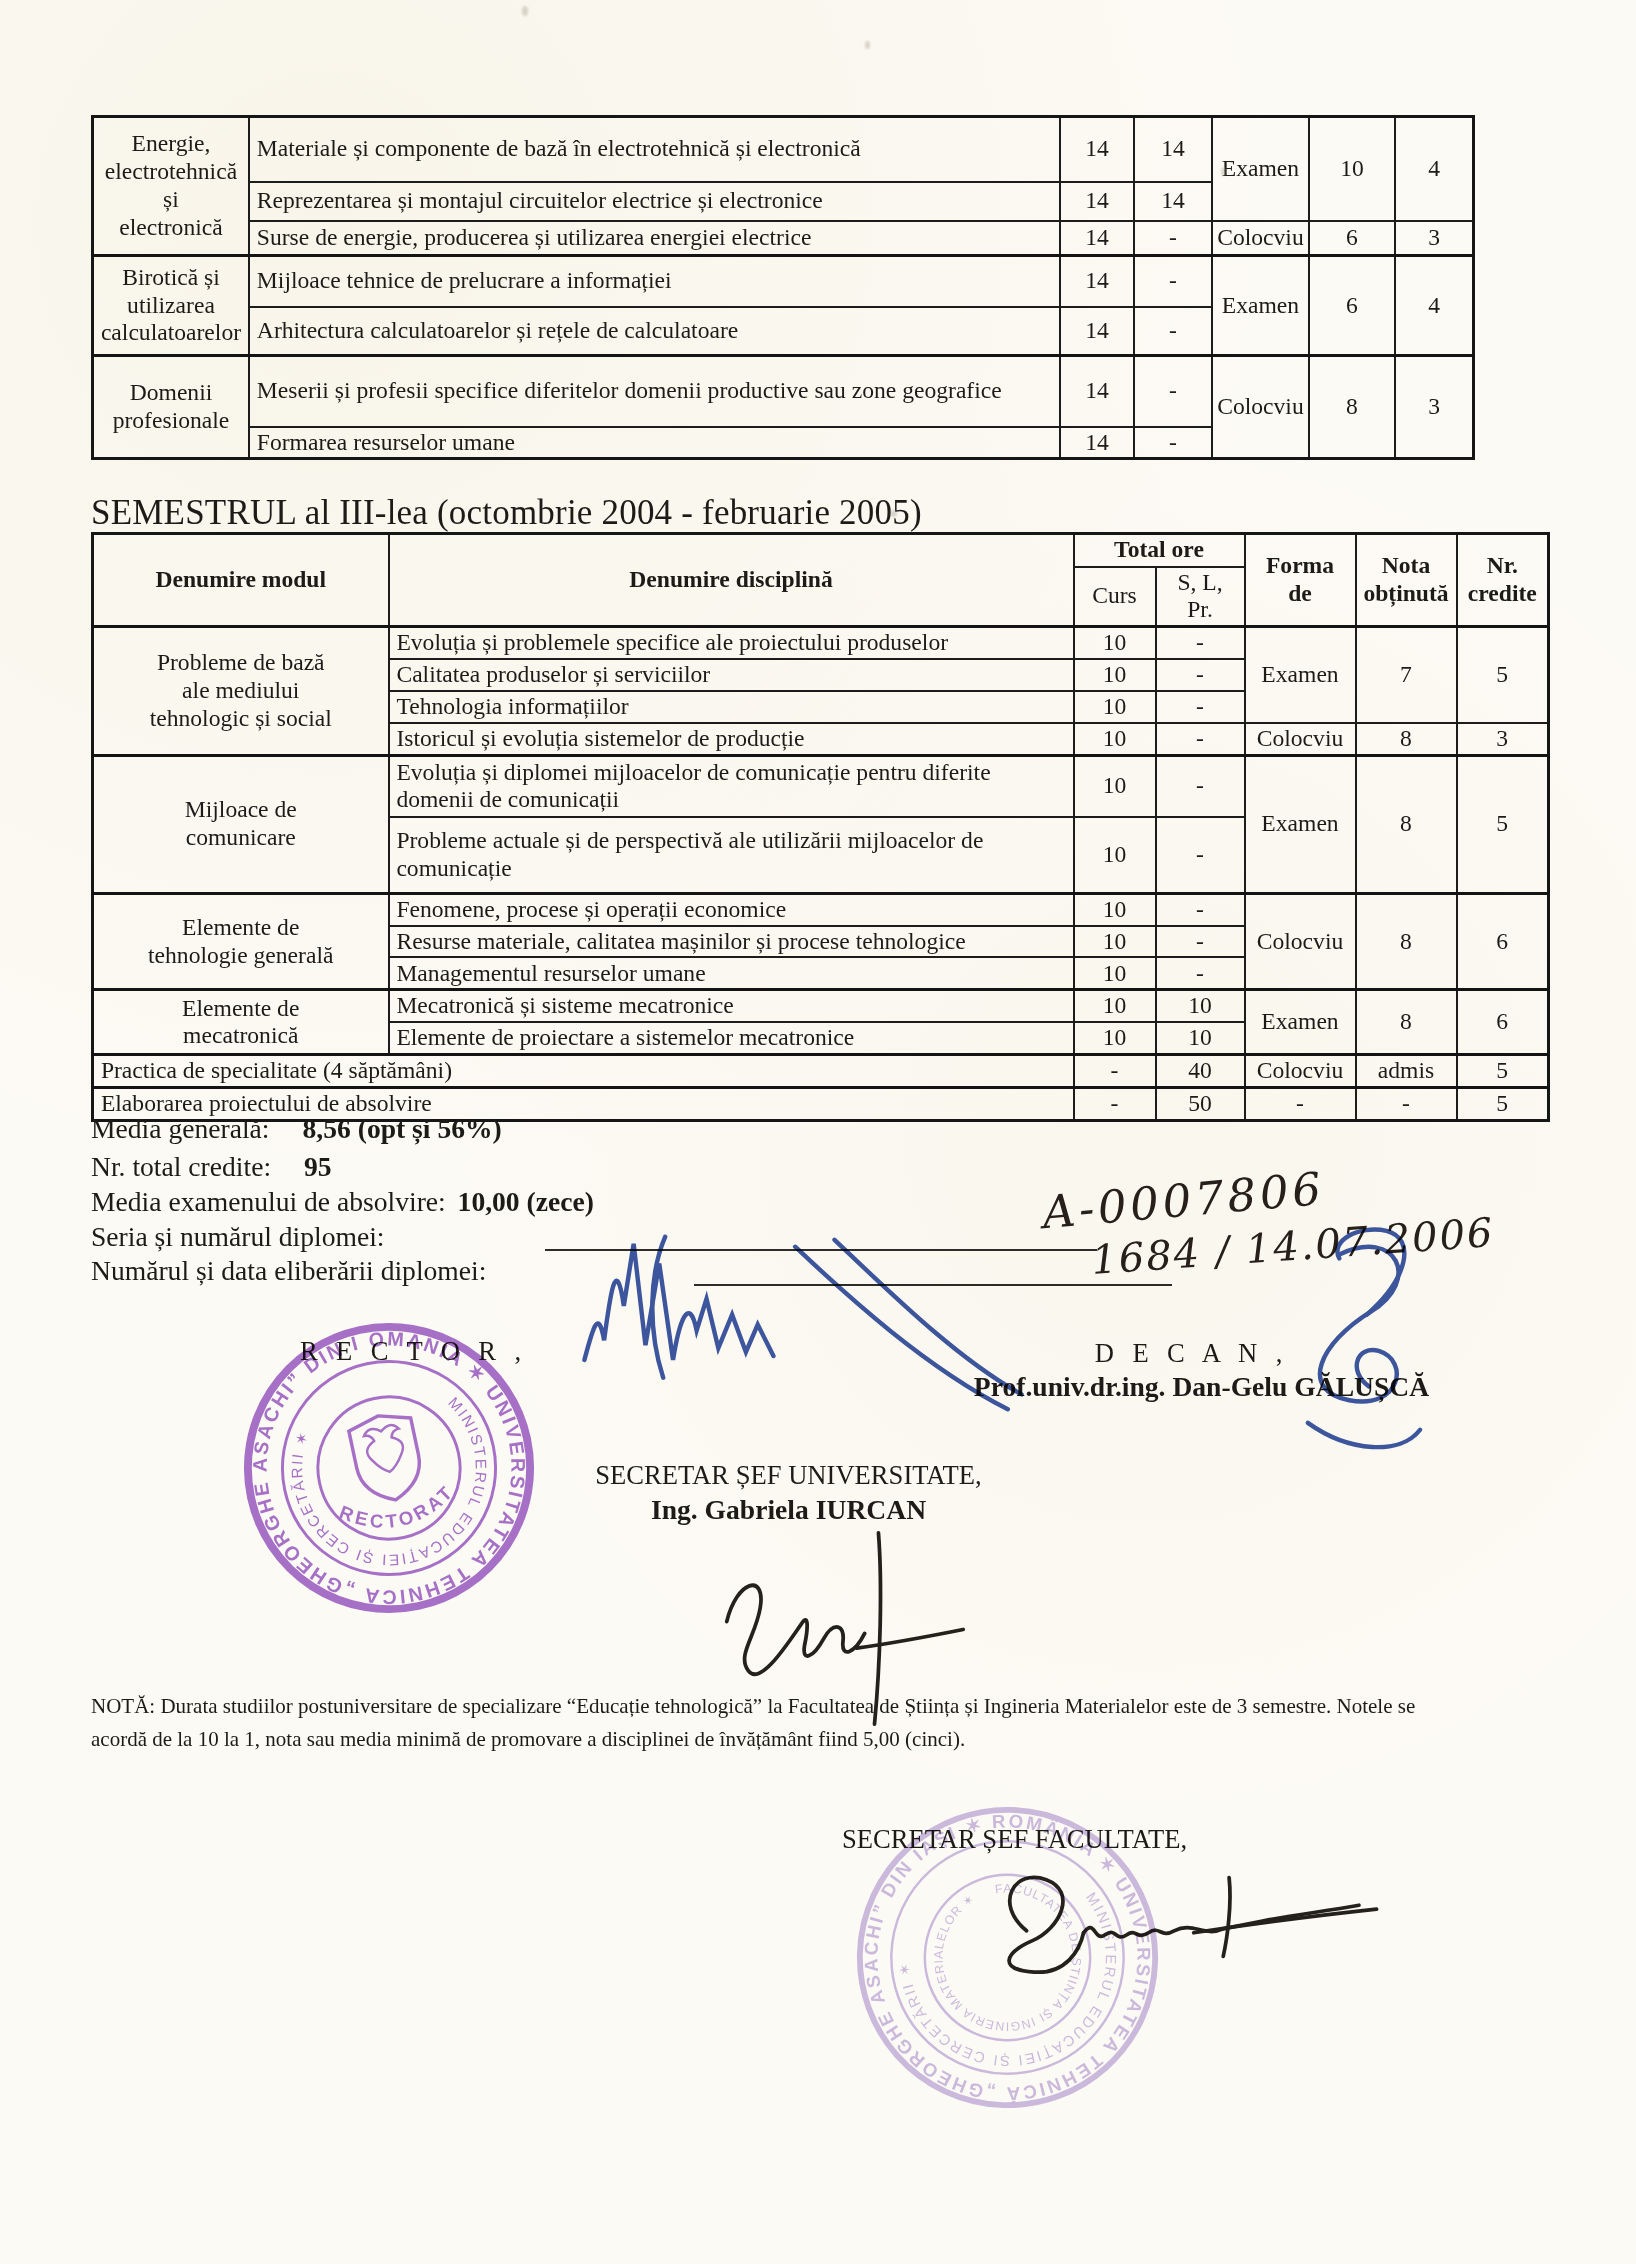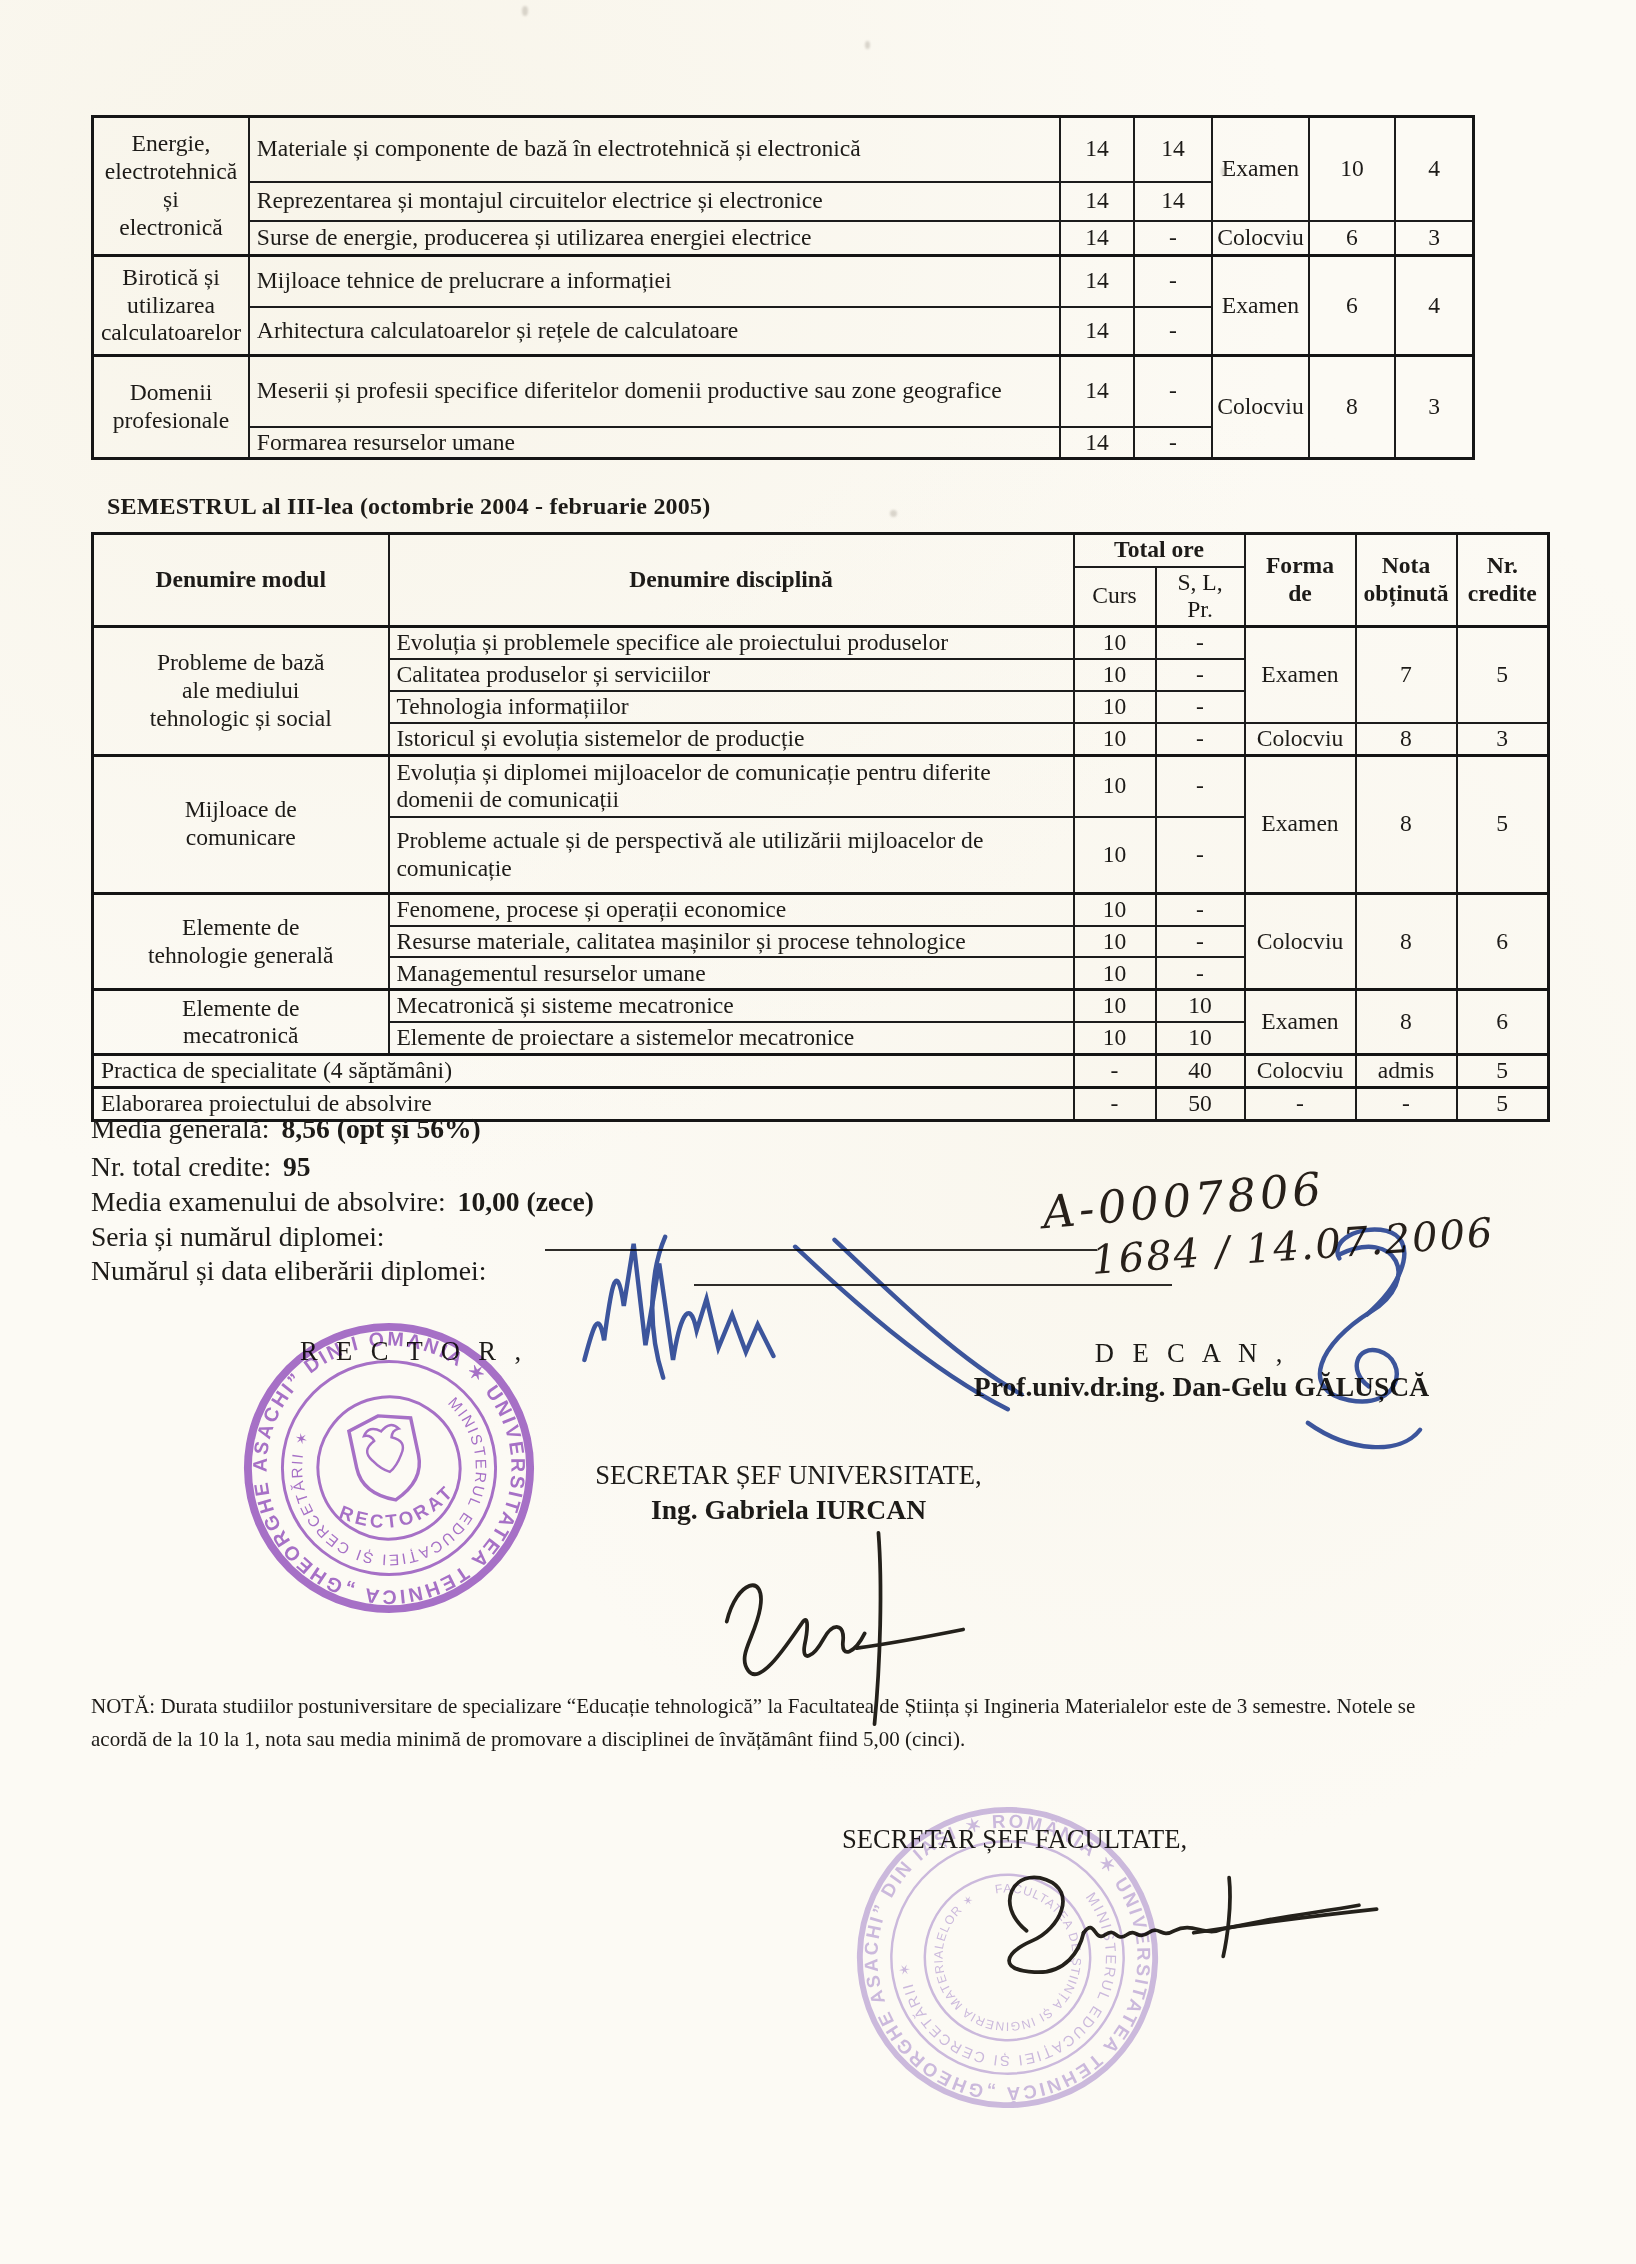--- a/index.html
+++ b/index.html
@@ -13,24 +13,24 @@
   }
   table.doc{border-collapse:collapse;table-layout:fixed;font-size:23.6px;border:3px solid #161616;background:transparent;}
   table.doc td,table.doc th{border:2px solid #1c1c1c;padding:1px 6.9px;vertical-align:middle;overflow:hidden;line-height:1.18;}
   table.doc .disc{text-align:left;}
   table.doc .num{text-align:center;padding:1px 2px;}
   table.doc .mod{text-align:center;white-space:pre-line;}
   table.doc th{font-weight:bold;text-align:center;white-space:pre-line;}
   table.doc th.light{font-weight:normal;}
   tr.grp>td{border-top:3px solid #141414;}
   .t1{position:absolute;left:91px;top:115px;padding-left:41px;}
-  .heading2{position:absolute;left:91px;top:493px;font-size:24px;font-weight:bold;letter-spacing:0.2px;margin-left:16px;}
+  .heading2{position:absolute;left:91px;top:493px;font-size:35px;font-weight:normal;letter-spacing:0.2px;}
   .t2{position:absolute;left:91px;top:532px;}
   .sumline{position:absolute;left:91px;font-size:27.6px;white-space:nowrap;}
-  .sumline .val{font-weight:bold;margin-left:12px;}
+  .sumline .val{font-weight:bold;margin-left:33px;}
   .rule{position:absolute;border-top:2px solid #2e2c29;height:0;}
   .hw{position:absolute;font-family:"DejaVu Serif",serif;font-style:italic;color:#27201a;white-space:nowrap;}
   .hw1{left:1042px;top:1174px;font-size:45px;letter-spacing:3.9px;transform:rotate(-5deg);}
   .hw2{left:1091px;top:1223px;font-size:40px;letter-spacing:2px;transform:rotate(-4deg);}
   .sigtitle{position:absolute;font-size:26.6px;text-align:center;white-space:nowrap;}
   .signame{position:absolute;font-size:27.6px;font-weight:bold;text-align:center;white-space:nowrap;}
   .nota{position:absolute;left:91px;top:1690px;width:1379px;font-size:21px;line-height:1.58;}
   svg.sig{position:absolute;mix-blend-mode:multiply;}
   svg.stamp{position:absolute;mix-blend-mode:multiply;}
   .speck{position:absolute;border-radius:50%;background:#9a9286;opacity:.35;filter:blur(1px);}

